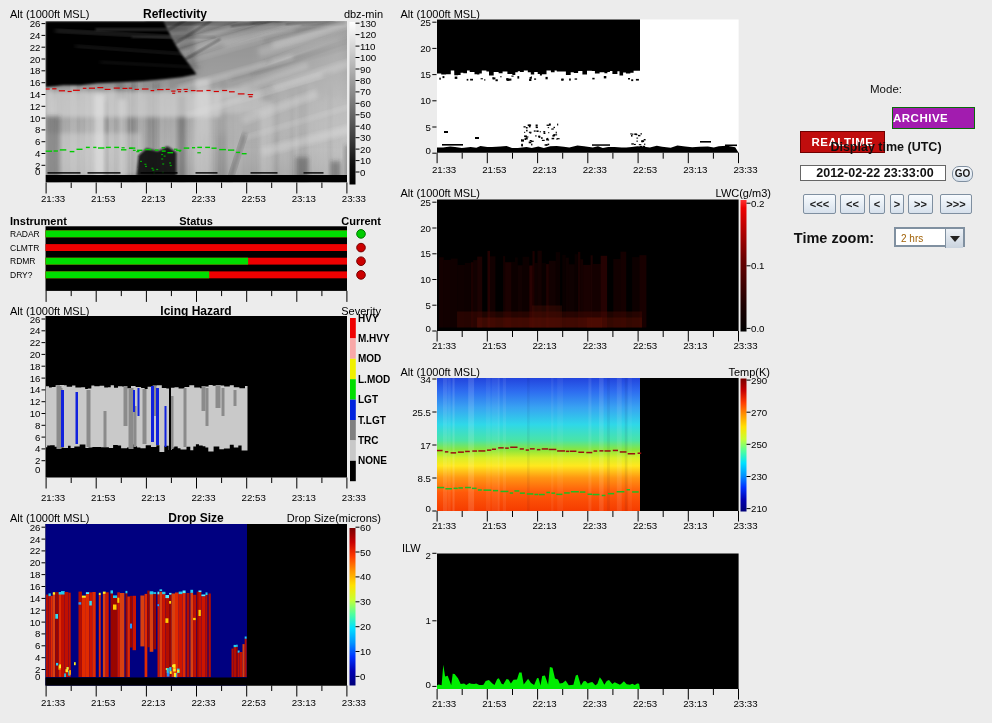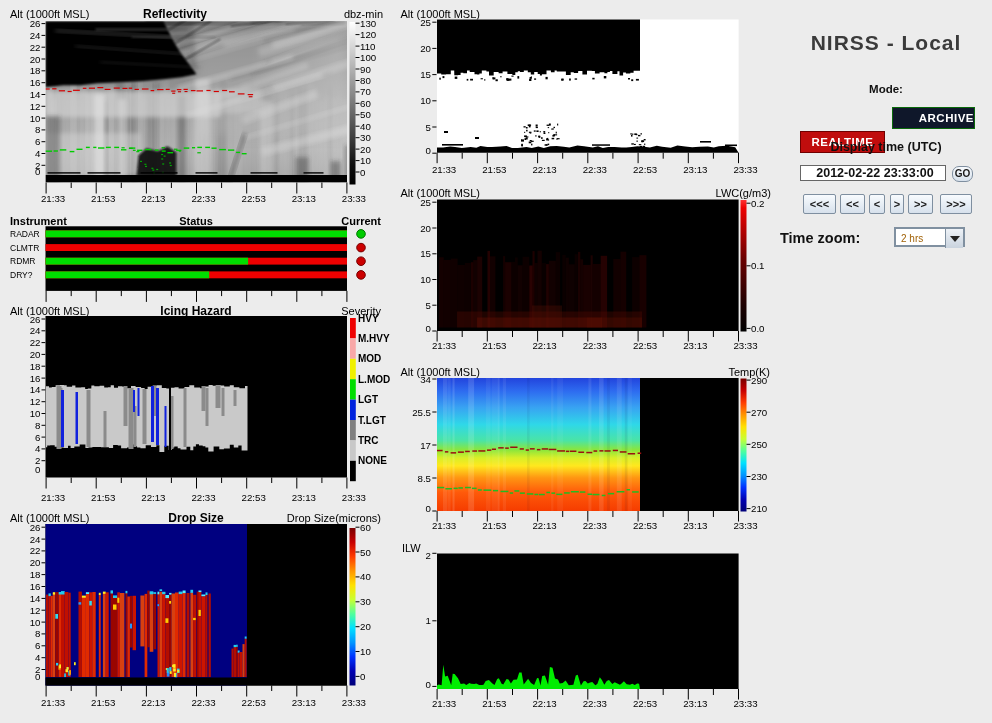--- a/index.html
+++ b/index.html
@@ -1073,43 +1073,41 @@
 <line x1="612.9" y1="689.0" x2="612.9" y2="695.0" stroke="#000" stroke-width="1"></line>
 <line x1="638.1" y1="689.0" x2="638.1" y2="699.5" stroke="#000" stroke-width="1"></line>
 <text x="645.1" y="707.1" font-size="9.7" text-anchor="middle" fill="#000">22:53</text>
 <line x1="663.2" y1="689.0" x2="663.2" y2="695.0" stroke="#000" stroke-width="1"></line>
 <line x1="688.3" y1="689.0" x2="688.3" y2="699.5" stroke="#000" stroke-width="1"></line>
 <text x="695.3" y="707.1" font-size="9.7" text-anchor="middle" fill="#000">23:13</text>
 <line x1="713.4" y1="689.0" x2="713.4" y2="695.0" stroke="#000" stroke-width="1"></line>
 <line x1="738.5" y1="689.0" x2="738.5" y2="699.5" stroke="#000" stroke-width="1"></line>
 <text x="745.5" y="707.1" font-size="9.7" text-anchor="middle" fill="#000">23:33</text>
 </svg>
-<div class="abs" style="left:780px;top:31px;width:212px;text-align:center;
- font-size:21px;font-weight:bold;letter-spacing:1px;color:#3b3b3b;">NIRSS - Local</div>
 <div class="abs" style="left:780px;top:83px;width:212px;text-align:center;
- font-size:11.5px;font-weight:bold;color:#111;">Mode:</div>
+ font-size:11.5px;font-weight:normal;color:#111;">Mode:</div>
 <div class="abs" style="left:800px;top:107px;width:85px;height:22px;background:#c00d0d;
  border:1px solid #700000;box-sizing:border-box;color:#fff;font-weight:bold;font-size:11.5px;
  text-align:center;line-height:20px;letter-spacing:0.5px;margin-top:24px;">REALTIME</div>
-<div class="abs" style="left:892px;top:107px;width:83px;height:22px;background:#0f172a;
+<div class="abs" style="left:892px;top:107px;width:83px;height:22px;background:#a21caf;
  border:1px solid #0a6a0a;box-sizing:border-box;color:#fff;font-weight:bold;font-size:11.5px;
- text-align:right;line-height:20px;letter-spacing:0.5px;">ARCHIVE</div>
+ text-align:left;line-height:20px;letter-spacing:0.5px;">ARCHIVE</div>
 <div class="abs" style="left:780px;top:140px;width:212px;text-align:center;
  font-size:12.5px;font-weight:bold;color:#111;">Display time (UTC)</div>
 <div class="abs" style="left:800px;top:165px;width:146px;height:16px;background:#fff;
  border:1px solid #666;font-size:12.5px;font-weight:bold;color:#111;box-sizing:border-box;
  line-height:14px;padding-left:4px;text-align:center;">2012-02-22 23:33:00</div>
 <div class="swbtn" style="left:952px;top:165.5px;width:21px;height:16px;font-size:10px;line-height:14px;border-radius:7px;">GO</div>
 <div class="swbtn" style="left:803px;top:194px;width:33px;height:20px;font-size:11px;line-height:18px;">&lt;&lt;&lt;</div>
 <div class="swbtn" style="left:840px;top:194px;width:25px;height:20px;font-size:11px;line-height:18px;">&lt;&lt;</div>
 <div class="swbtn" style="left:869px;top:194px;width:16px;height:20px;font-size:11px;line-height:18px;">&lt;</div>
 <div class="swbtn" style="left:890px;top:194px;width:14px;height:20px;font-size:11px;line-height:18px;">&gt;</div>
 <div class="swbtn" style="left:908px;top:194px;width:25px;height:20px;font-size:11px;line-height:18px;">&gt;&gt;</div>
 <div class="swbtn" style="left:940px;top:194px;width:32px;height:20px;font-size:11px;line-height:18px;">&gt;&gt;&gt;</div>
-<div class="abs" style="left:780px;top:230px;width:108px;text-align:left;
+<div class="abs" style="left:780px;top:230px;width:108px;text-align:center;
  font-size:14.5px;font-weight:bold;color:#111;">Time zoom:</div>
 <div class="abs" style="left:894px;top:227px;width:71px;height:20px;background:#fff;
  border:2px solid #8090a0;box-sizing:border-box;">
   <div style="position:absolute;left:5px;top:0;font-size:10px;line-height:19px;color:#a16207;">2 hrs</div>
   <div style="position:absolute;right:0;top:0;width:17px;height:19px;
    background:linear-gradient(#eef2f7,#c9d3de);border-left:1px solid #8090a0;">
     <div style="position:absolute;left:3.5px;top:7px;width:0;height:0;
      border-left:5px solid transparent;border-right:5px solid transparent;
      border-top:6px solid #222;"></div>
   </div>

